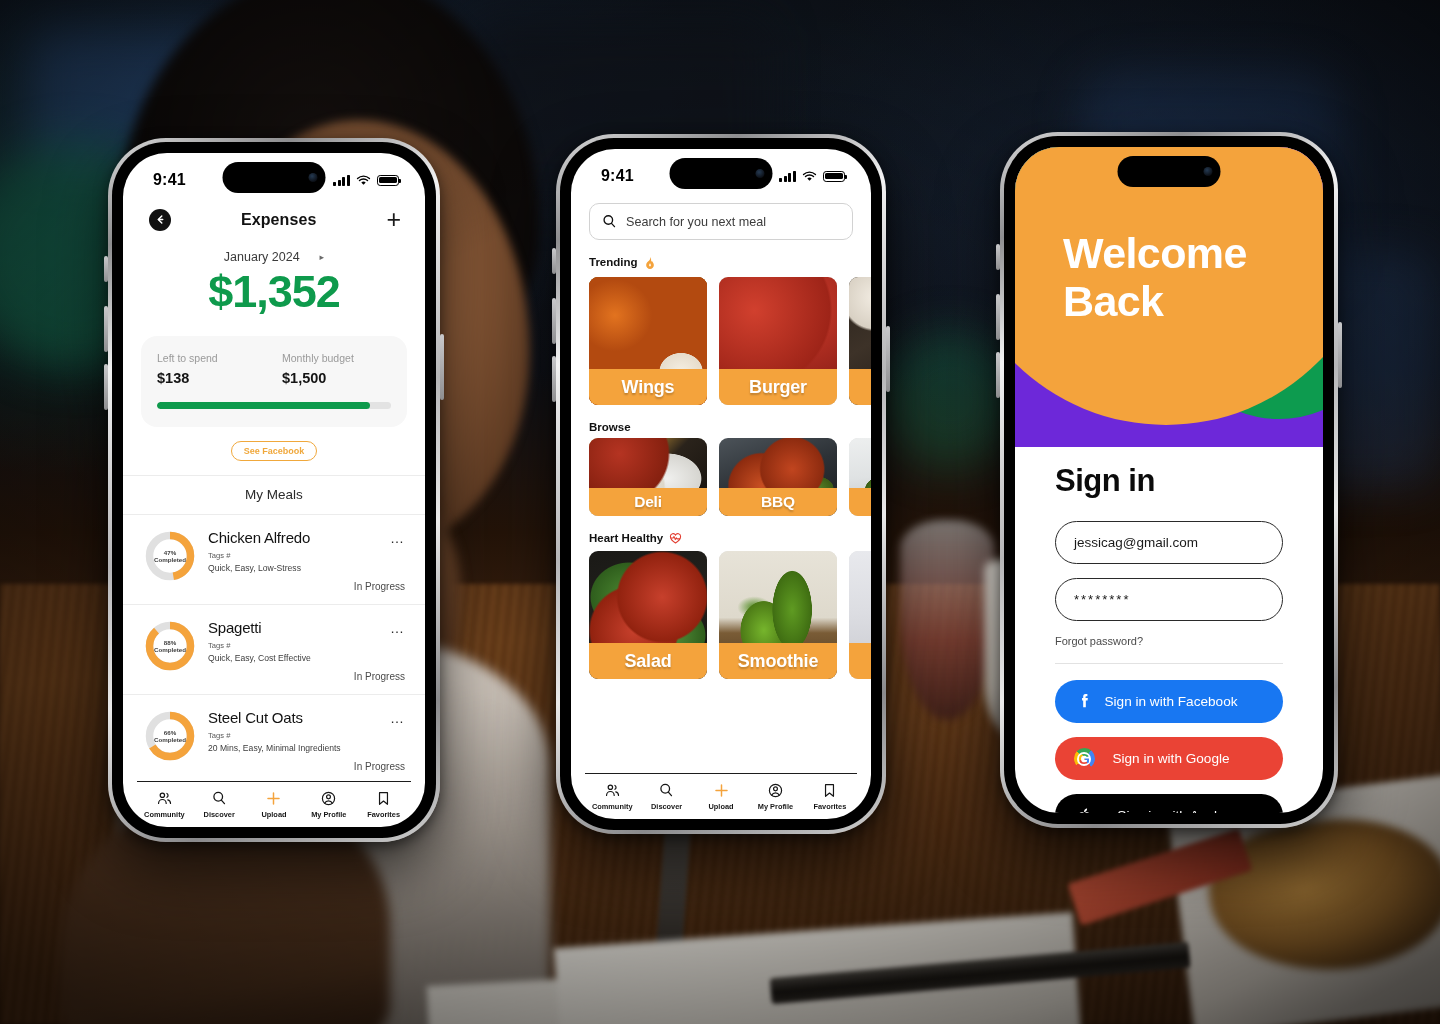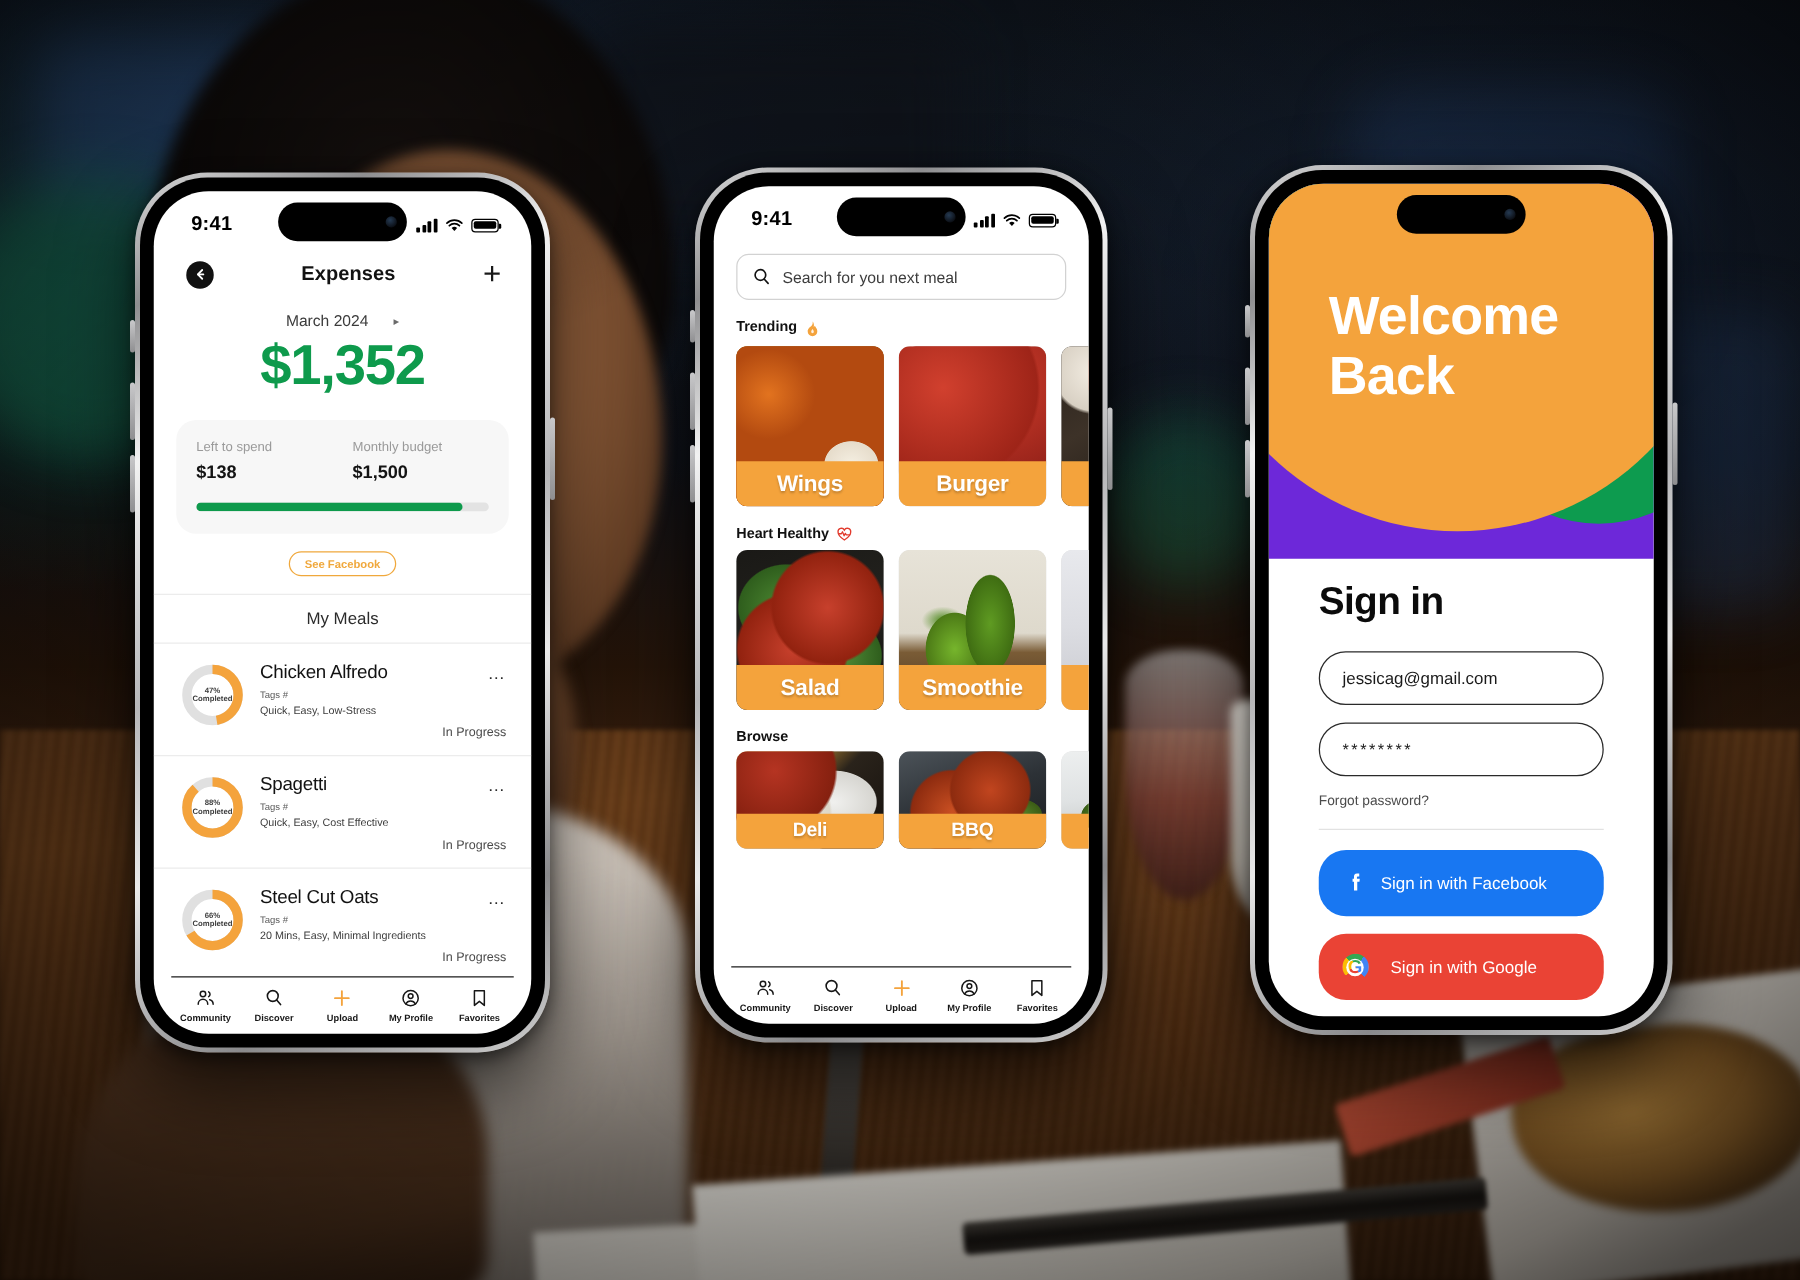--- a/index.html
+++ b/index.html
@@ -354,21 +354,21 @@
   .signin-title { font-size: 31px; font-weight: 700; color: #0b0b0b; margin: 16px 0 22px; letter-spacing: -.5px; }
   .field {
     height: 43px; border: 1.2px solid #2a2a2a; border-radius: 22px;
     display: flex; align-items: center; padding: 0 18px;
     font-size: 13.5px; color: #1a1a1a; margin-bottom: 14px; background: #fff;
   }
   .field.pw { letter-spacing: 2px; font-size: 13px; }
   .forgot { text-align: left; font-size: 11px; color: #4b4b4b; }
   .rule { height: 1px; background: #e2e2e2; margin: 16px 0 16px; }
   .soc {
-    height: 53px; border-radius: 22px; display: flex; align-items: center;
+    height: 43px; border-radius: 22px; display: flex; align-items: center;
     padding: 0 16px; margin-bottom: 14px; color: #fff; font-size: 13.6px;
   }
   .soc .glyph { width: 26px; flex: 0 0 26px; display: flex; align-items: center; justify-content: center; }
   .soc .txt { flex: 1; text-align: center; padding-right: 22px; }
   .soc.fb { background: #1877f2; }
   .soc.gl { background: #ea4335; }
   .soc.ap { background: #000; }
   .g-circle {
     width: 21px; height: 21px; border-radius: 50%; background: #fff;
     display: flex; align-items: center; justify-content: center;
@@ -453,21 +453,21 @@
           <svg viewBox="0 0 12 12">
             <path d="M7.4 2.2 3.6 6l3.8 3.8" stroke="#fff" stroke-width="1.6" fill="none" stroke-linecap="round" stroke-linejoin="round"></path>
             <path d="M3.8 6h4.6" stroke="#fff" stroke-width="1.6" stroke-linecap="round"></path>
           </svg>
         </div>
         <div class="p1-title">Expenses</div>
         <div class="plus-btn">+</div>
       </div>
 
       <div class="p1-month">
-        <span class="m-label">March 2024</span>
+        <span class="m-label">January 2024</span>
         <span class="m-arrow">▸</span>
       </div>
 
       <div class="p1-amount" id="p1amount" style="color: rgb(14, 154, 76);">$1,352</div>
 
       <div class="budget-card">
         <div class="budget-row">
           <div class="budget-col">
             <div class="bc-label">Left to spend</div>
             <div class="bc-val">$138</div>
@@ -660,57 +660,57 @@
           <div class="cap">Burger</div>
         </div>
               <div class="card">
           <div class="img img-fries"></div>
           <div class="cap">Fries</div>
         </div>
     </div>
   </div>
           <div class="sec">
     <div class="sec-head">
+      <span>Browse</span>
+    </div>
+    <div class="cards">
+      <div class="card browse">
+          <div class="img img-deli"></div>
+          <div class="cap">Deli</div>
+        </div>
+              <div class="card browse">
+          <div class="img img-bbq"></div>
+          <div class="cap">BBQ</div>
+        </div>
+              <div class="card browse">
+          <div class="img img-sandwich"></div>
+          <div class="cap">Sandwich</div>
+        </div>
+    </div>
+  </div>
+          <div class="sec">
+    <div class="sec-head">
       <span>Heart Healthy</span>
               <span class="ico"><svg viewBox="0 0 24 22" width="13" height="12">
                   <path d="M12 20.2S2.6 14.7 2.6 8.2A5 5 0 0 1 12 5.6a5 5 0 0 1 9.4 2.6c0 6.5-9.4 12-9.4 12Z" fill="none" stroke="#e23b2e" stroke-width="2"></path>
                   <path d="M4 11h3.6l1.6-3 2.4 6 1.8-3.6 1.4 2.2H20" fill="none" stroke="#e23b2e" stroke-width="1.9" stroke-linecap="round" stroke-linejoin="round"></path>
                 </svg></span>
     </div>
     <div class="cards">
       <div class="card">
           <div class="img img-salad"></div>
           <div class="cap">Salad</div>
         </div>
               <div class="card">
           <div class="img img-smoothie"></div>
           <div class="cap">Smoothie</div>
         </div>
               <div class="card">
           <div class="img img-acai"></div>
           <div class="cap">Acai</div>
-        </div>
-    </div>
-  </div>
-          <div class="sec">
-    <div class="sec-head">
-      <span>Browse</span>
-    </div>
-    <div class="cards">
-      <div class="card browse">
-          <div class="img img-deli"></div>
-          <div class="cap">Deli</div>
-        </div>
-              <div class="card browse">
-          <div class="img img-bbq"></div>
-          <div class="cap">BBQ</div>
-        </div>
-              <div class="card browse">
-          <div class="img img-sandwich"></div>
-          <div class="cap">Sandwich</div>
         </div>
     </div>
   </div>
         </div>
 
       <div class="tabbar" id="tabbar2">
           <div class="tab">
        <span>
               <svg viewBox="0 0 24 24">
                 <circle cx="9" cy="7.4" r="3.1" fill="none" stroke="#171717" stroke-width="1.7"></circle>

